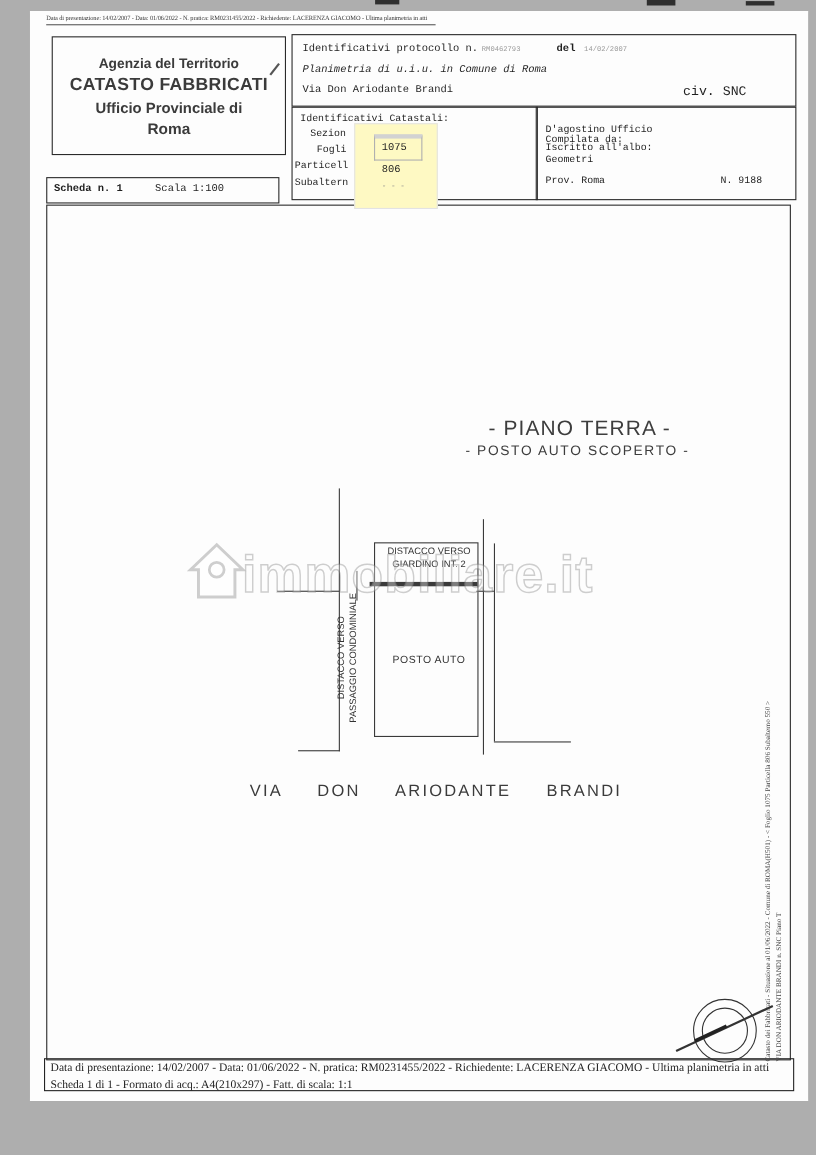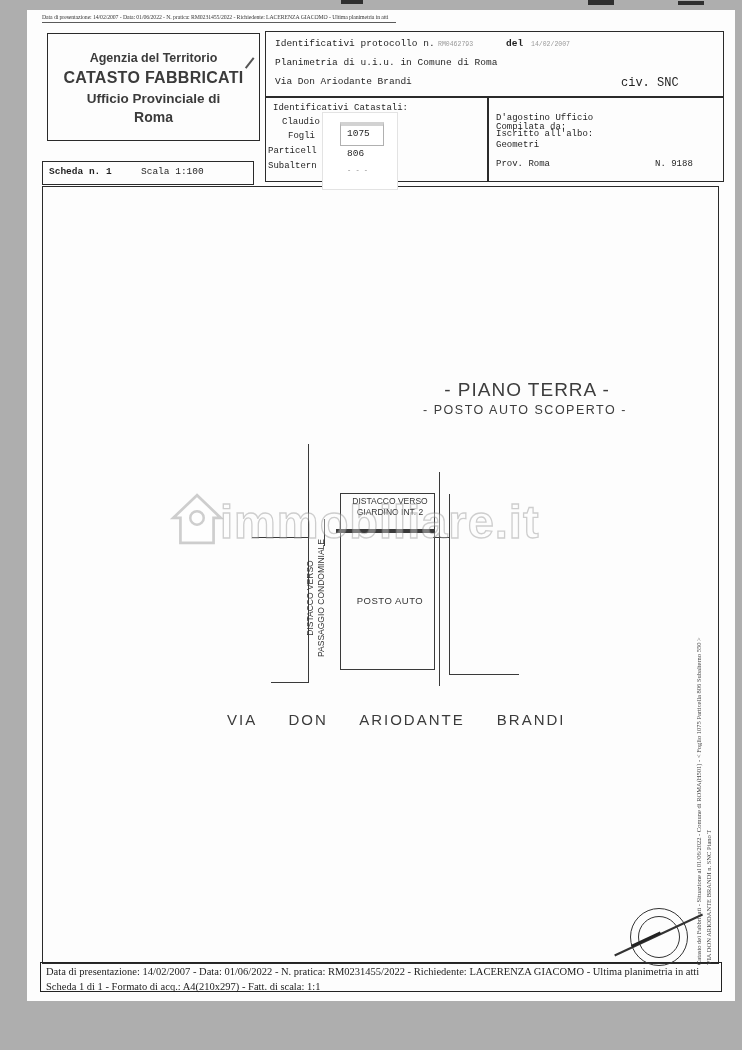--- a/index.html
+++ b/index.html
@@ -25,21 +25,21 @@
   .slashmark{left:243px;top:62px;width:13px;height:1.5px;background:#555;
              transform:rotate(-52deg);z-index:11;}
 
   .mono{font-family:"Liberation Mono",monospace;color:#1f1f1f;white-space:pre;z-index:11;}
   .dichbox{left:265px;top:31px;width:457px;height:64px;}
   .faint{color:#9a9a9a;font-size:6.5px;}
   .identbox{left:265px;top:97px;width:222px;height:83px;}
   .compbox{left:487px;top:97px;width:235px;height:83px;}
   .schedabox{left:42px;top:161px;width:210px;height:22px;}
 
-  .sticker{left:322px;top:112px;width:74px;height:76px;background:#ffffff;
+  .sticker{left:322px;top:112px;width:74px;height:76px;background:#fef9c3;
            border:1px solid #e3e3e3;z-index:12;}
   .valbox{position:absolute;left:17px;top:9px;width:42px;height:19px;
           border:1px solid #b0b0b0;border-top:4px solid #d2d2d2;}
   .valbox span{position:absolute;left:6px;top:2px;}
 
   .planrect{left:42px;top:186px;width:675px;height:776px;border:1.5px solid #2a2a2a;z-index:10;}
   .ptitle{left:377px;top:379px;width:300px;text-align:center;font-size:19px;
           letter-spacing:1px;color:#3d3d3d;z-index:11;}
   .psub{left:375px;top:403px;width:300px;text-align:center;font-size:12.5px;
         letter-spacing:1.5px;color:#3d3d3d;z-index:11;}
@@ -83,28 +83,28 @@
     <div class="l3">Ufficio Provinciale di</div>
     <div class="l4">Roma</div>
   </div>
   <div class="abs slashmark"></div>
 
   <div class="abs box dichbox">
     <span class="abs mono" style="left:9px;top:6px;font-size:9.5px;">Identificativi protocollo n.</span>
     <span class="abs mono faint" style="left:172px;top:9px;">RM0462793</span>
     <span class="abs mono" style="left:240px;top:6px;font-size:9.5px;font-weight:bold;">del</span>
     <span class="abs mono faint" style="left:265px;top:9px;">14/02/2007</span>
-    <span class="abs mono" style="left:9px;top:25px;font-size:9.5px;">Planimetria di u.i.u. in Comune di Roma</span>
+    <span class="abs mono" style="left:9px;top:25px;font-size:9.5px;font-style:italic;">Planimetria di u.i.u. in Comune di Roma</span>
     <span class="abs mono" style="left:9px;top:44px;font-size:9.5px;">Via Don Ariodante Brandi</span>
     <span class="abs mono" style="left:355px;top:44px;font-size:12px;">civ. SNC</span>
   </div>
 
   <div class="abs box identbox">
     <span class="abs mono" style="left:7px;top:5px;font-size:9px;">Identificativi Catastali:</span>
-    <span class="abs mono" style="left:16px;top:19px;font-size:9px;">Claudio</span>
+    <span class="abs mono" style="left:16px;top:19px;font-size:9px;">Sezion</span>
     <span class="abs mono" style="left:22px;top:33px;font-size:9px;">Fogli</span>
     <span class="abs mono" style="left:2px;top:48px;font-size:9px;">Particell</span>
     <span class="abs mono" style="left:2px;top:63px;font-size:9px;">Subaltern</span>
   </div>
 
   <div class="abs sticker">
     <div class="valbox">
       <span class="mono" style="font-size:9.5px;">1075</span>
     </div>
     <span class="abs mono" style="left:24px;top:35px;font-size:9.5px;">806</span>

